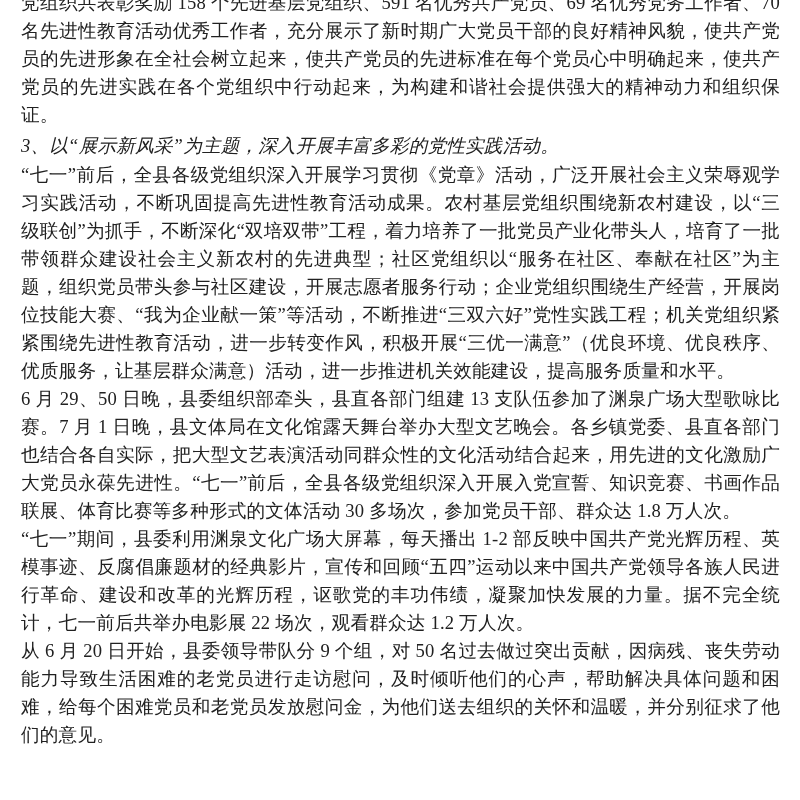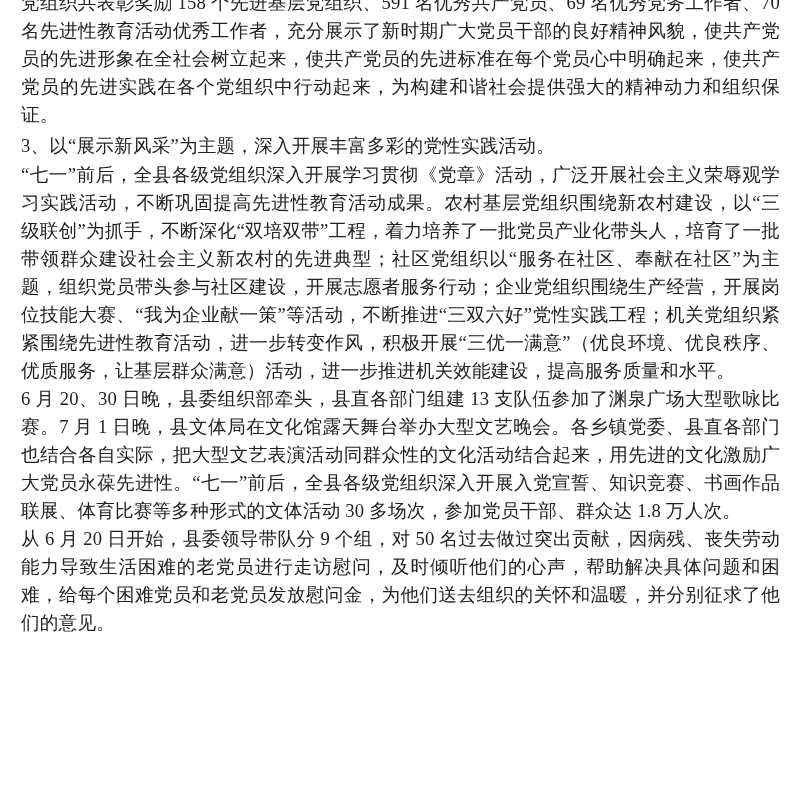--- a/index.html
+++ b/index.html
@@ -30,26 +30,28 @@
     font-size: 18.6px;
     line-height: 28px;
     color: #212121;
     text-align: justify;
     letter-spacing: 0.2px;
     word-break: break-all;
   }
   .para.heading {
     margin-top: 3px;
     margin-bottom: 1px;
+    font-style: italic;
   }
 </style>
 </head>
 <body>
 
 <div class="page">
   <div class="content">
     <p class="para body">党组织共表彰奖励 158 个先进基层党组织、591 名优秀共产党员、69 名优秀党务工作者、70 名先进性教育活动优秀工作者，充分展示了新时期广大党员干部的良好精神风貌，使共产党员的先进形象在全社会树立起来，使共产党员的先进标准在每个党员心中明确起来，使共产党员的先进实践在各个党组织中行动起来，为构建和谐社会提供强大的精神动力和组织保证。</p>
     <p class="para heading">3、以“展示新风采”为主题，深入开展丰富多彩的党性实践活动。</p>
     <p class="para body">“七一”前后，全县各级党组织深入开展学习贯彻《党章》活动，广泛开展社会主义荣辱观学习实践活动，不断巩固提高先进性教育活动成果。农村基层党组织围绕新农村建设，以“三级联创”为抓手，不断深化“双培双带”工程，着力培养了一批党员产业化带头人，培育了一批带领群众建设社会主义新农村的先进典型；社区党组织以“服务在社区、奉献在社区”为主题，组织党员带头参与社区建设，开展志愿者服务行动；企业党组织围绕生产经营，开展岗位技能大赛、“我为企业献一策”等活动，不断推进“三双六好”党性实践工程；机关党组织紧紧围绕先进性教育活动，进一步转变作风，积极开展“三优一满意”（优良环境、优良秩序、优质服务，让基层群众满意）活动，进一步推进机关效能建设，提高服务质量和水平。</p>
-    <p class="para body">6 月 20、30 日晚，县委组织部牵头，县直各部门组建 13 支队伍参加了渊泉广场大型歌咏比赛。7 月 1 日晚，县文体局在文化馆露天舞台举办大型文艺晚会。各乡镇党委、县直各部门也结合各自实际，把大型文艺表演活动同群众性的文化活动结合起来，用先进的文化激励广大党员永葆先进性。“七一”前后，全县各级党组织深入开展入党宣誓、知识竞赛、书画作品联展、体育比赛等多种形式的文体活动 30 多场次，参加党员干部、群众达 1.8 万人次。</p>
+    <p class="para body">6 月 29、50 日晚，县委组织部牵头，县直各部门组建 13 支队伍参加了渊泉广场大型歌咏比赛。7 月 1 日晚，县文体局在文化馆露天舞台举办大型文艺晚会。各乡镇党委、县直各部门也结合各自实际，把大型文艺表演活动同群众性的文化活动结合起来，用先进的文化激励广大党员永葆先进性。“七一”前后，全县各级党组织深入开展入党宣誓、知识竞赛、书画作品联展、体育比赛等多种形式的文体活动 30 多场次，参加党员干部、群众达 1.8 万人次。</p>
+    <p class="para body">“七一”期间，县委利用渊泉文化广场大屏幕，每天播出 1-2 部反映中国共产党光辉历程、英模事迹、反腐倡廉题材的经典影片，宣传和回顾“五四”运动以来中国共产党领导各族人民进行革命、建设和改革的光辉历程，讴歌党的丰功伟绩，凝聚加快发展的力量。据不完全统计，七一前后共举办电影展 22 场次，观看群众达 1.2 万人次。</p>
     <p class="para body">从 6 月 20 日开始，县委领导带队分 9 个组，对 50 名过去做过突出贡献，因病残、丧失劳动能力导致生活困难的老党员进行走访慰问，及时倾听他们的心声，帮助解决具体问题和困难，给每个困难党员和老党员发放慰问金，为他们送去组织的关怀和温暖，并分别征求了他们的意见。</p>
   </div>
 </div>
 
 </body></html>

